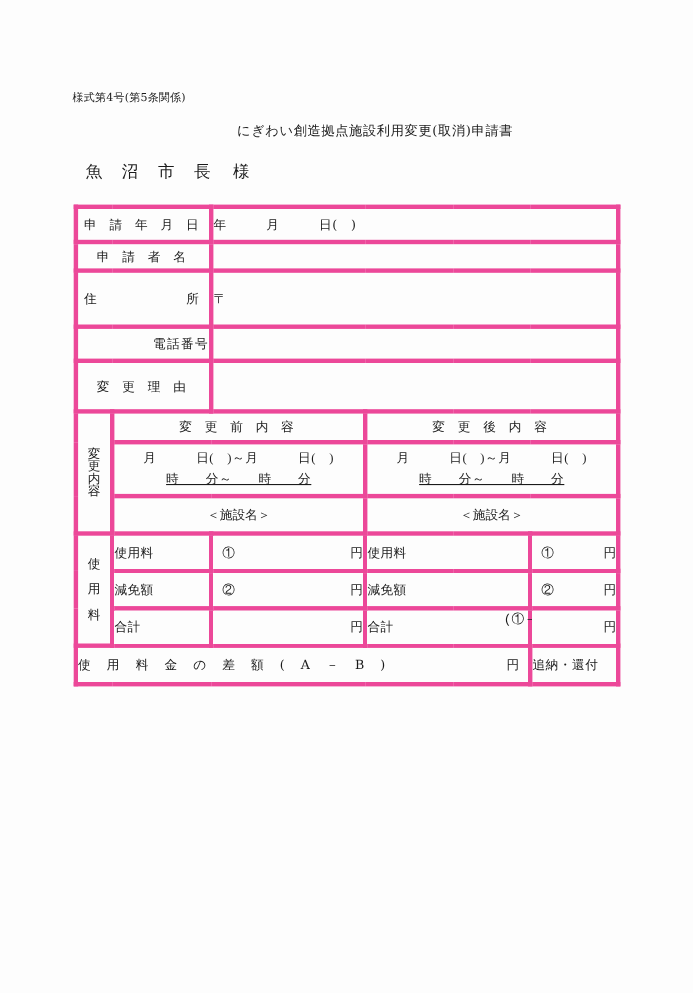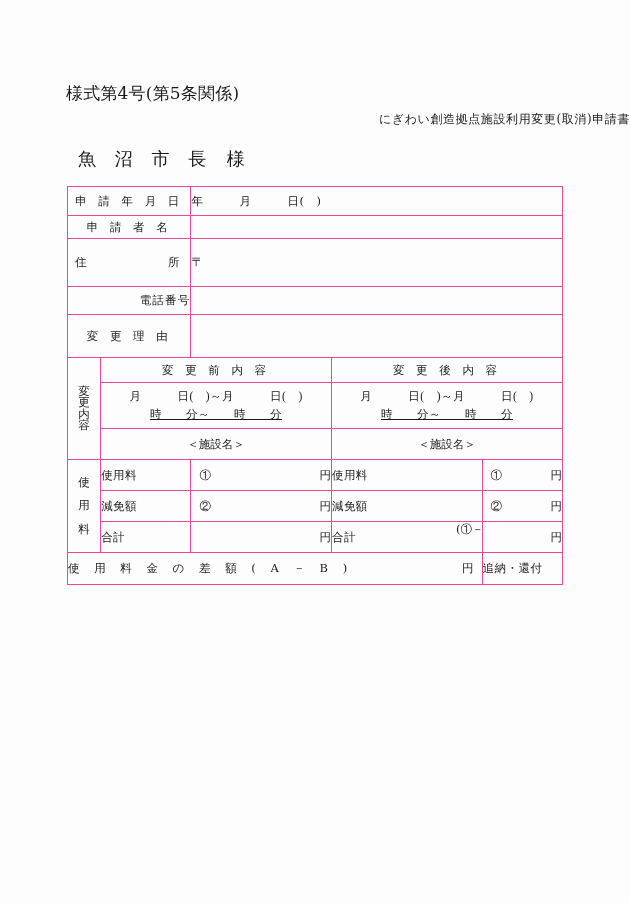--- a/index.html
+++ b/index.html
@@ -19,59 +19,59 @@
     position: absolute;
     inset: 0;
     background: #fdfdfd;
   }
 
   
   .form-code {
     position: absolute;
     left: 66px;
     top: 82px;
-    font-size: 17px;
+    font-size: 10px;
     letter-spacing: 0.2px;
     white-space: nowrap;
   }
   .doc-title {
     position: absolute;
     left: 0;
     right: 0;
     top: 111px;
-    text-align: right;
+    text-align: center;
     font-size: 12px;
     letter-spacing: 0.6px;
     padding-left: 52px;
     white-space: nowrap;
   }
   .addressee {
     position: absolute;
     left: 78px;
     top: 147px;
-    font-size: 18px;
+    font-size: 15px;
     letter-spacing: 6.5px;
     white-space: nowrap;
   }
   .addressee .hon {
     margin-left: 14px;
   }
 
   
   .form-table {
     position: absolute;
     left: 67px;
     top: 186px;
     width: 496px;
     border-collapse: collapse;
     table-layout: fixed;
     font-size: 11.5px;
   }
   .form-table td {
-    border: 1px solid #ec4899;
+    border: 4px solid #ec4899;
     padding: 0;
     vertical-align: middle;
     background: #fdfdfd;
   }
 
   .lbl {
     text-align: center;
     letter-spacing: 4px;
     padding-left: 4px;
     white-space: nowrap;
@@ -115,20 +115,21 @@
     white-space: nowrap;
   }
   .timebox .l1 { letter-spacing: 0.5px; font-family: Liberation Serif, serif; }
   .timebox .l2 { letter-spacing: 0.5px; text-decoration: underline; }
 
   .fee-name {
     padding-left: 8px;
     letter-spacing: 0.4px;
     white-space: nowrap;
     position: relative;
+    font-family: Liberation Mono, monospace;
   }
   .fee-name .ab {
     position: absolute;
     left: 124px;
     top: 0;
     letter-spacing: 0;
   }
   .fee-amt {
     position: relative;
     padding: 0 8px;

